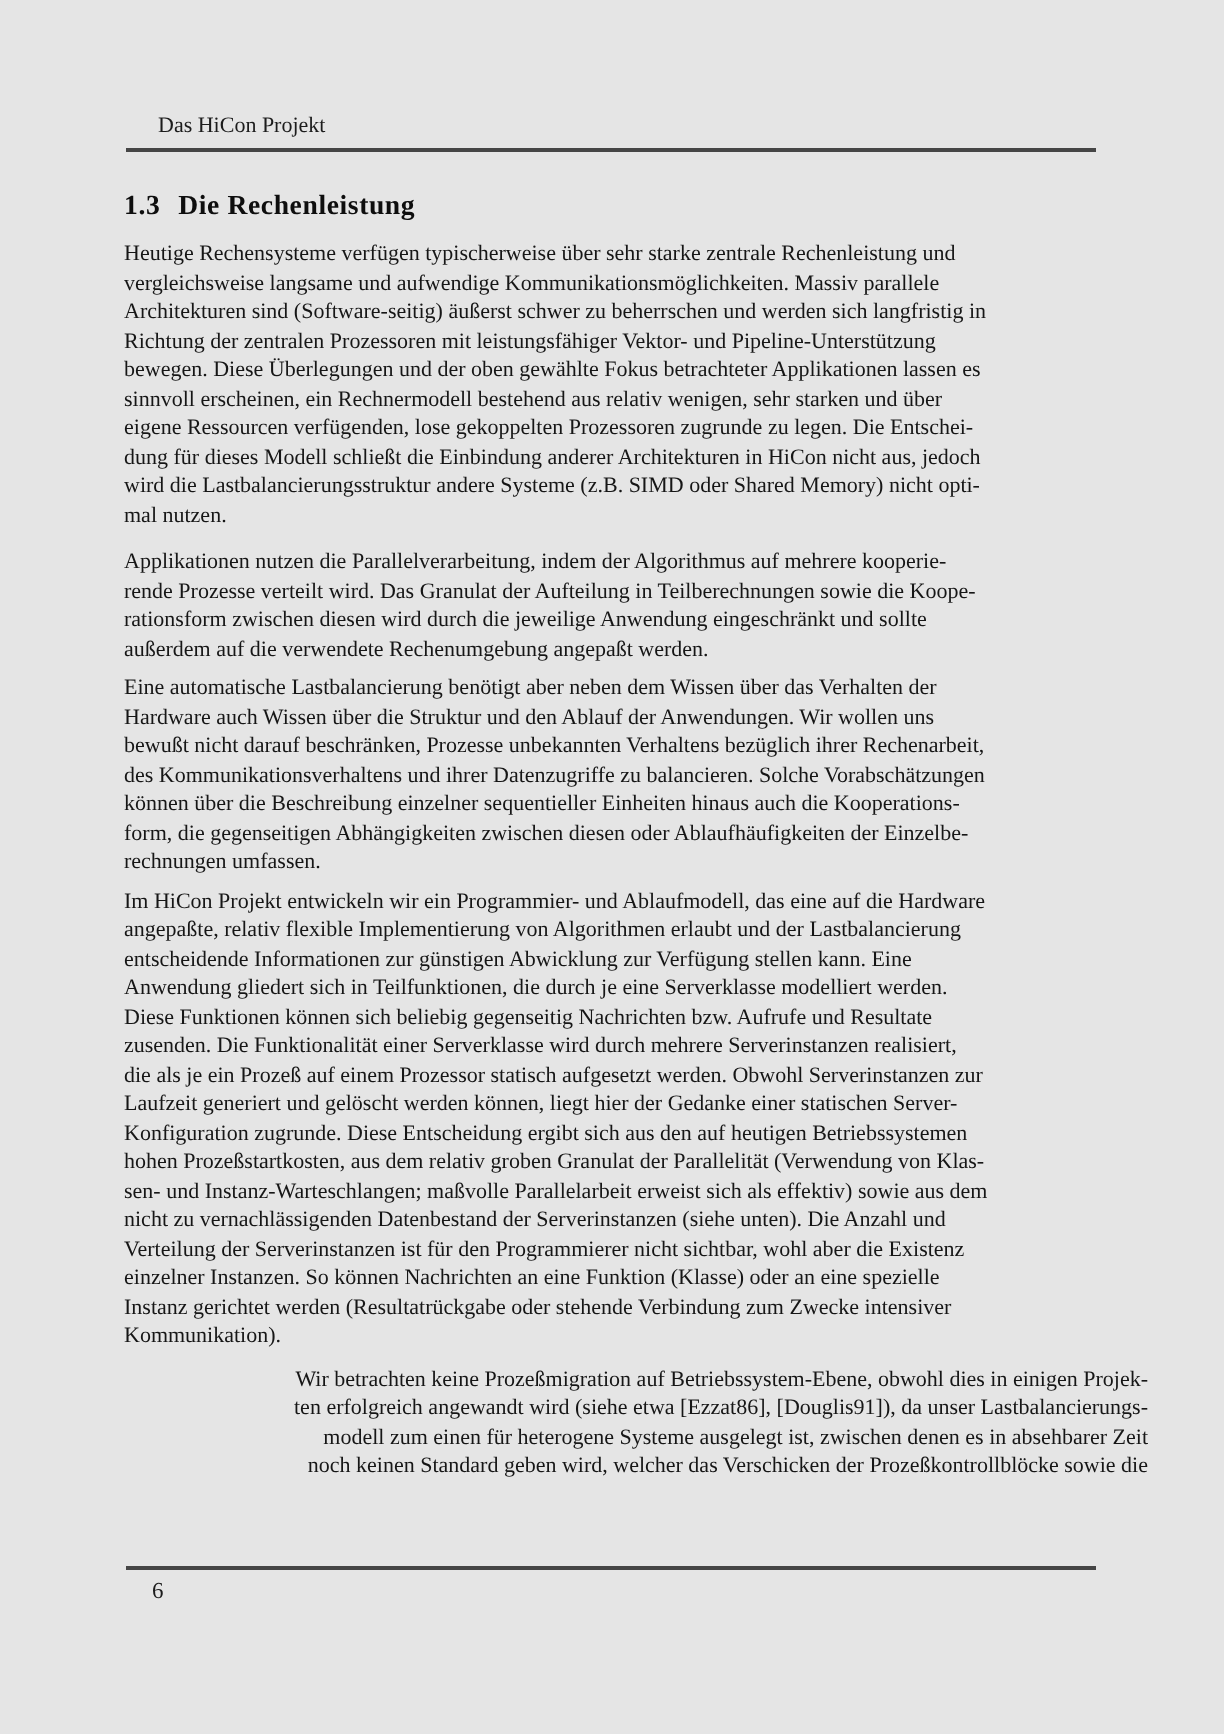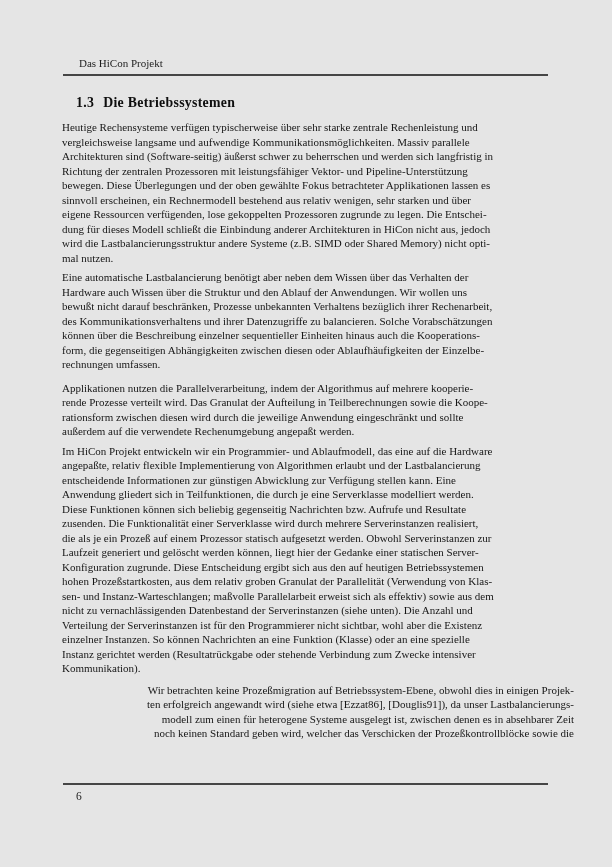--- a/index.html
+++ b/index.html
@@ -43,21 +43,21 @@
     top: 88px;
     width: 512px;
   }
   h2.section-heading {
     font-size: 13.8px;
     font-weight: bold;
     line-height: 17px;
     letter-spacing: 0.3px;
     color: #0e0e0e;
   }
-  h2.section-heading .sec-num { margin-right: 9px; margin-left: 14px; }
+  h2.section-heading .sec-num { margin-right: 9px; }
   .heading-13 { margin-top: 6px; }
   .heading-14 { margin-top: 18px; }
   .para {
     font-size: 11px;
     line-height: 14.5px;
     white-space: pre-line;
     color: #161616;
   }
   .para-1 { margin-top: 9px; }
   .para-2 { margin-top: 9px; }
@@ -70,47 +70,47 @@
 
 <div class="page">
 
   <div class="running-header">Das HiCon Projekt</div>
 
   <div class="rule header-rule"></div>
 
   <div class="body-col">
 
     <h2 class="section-heading heading-13">
-      <span class="sec-num">1.3</span><span class="sec-title">Die Betriebssystemen</span>
+      <span class="sec-num">1.3</span><span class="sec-title">Die Rechenleistung</span>
     </h2>
 
     <p class="para para-1">Heutige Rechensysteme verfügen typischerweise über sehr starke zentrale Rechenleistung und
 vergleichsweise langsame und aufwendige Kommunikationsmöglichkeiten. Massiv parallele
 Architekturen sind (Software-seitig) äußerst schwer zu beherrschen und werden sich langfristig in
 Richtung der zentralen Prozessoren mit leistungsfähiger Vektor- und Pipeline-Unterstützung
 bewegen. Diese Überlegungen und der oben gewählte Fokus betrachteter Applikationen lassen es
 sinnvoll erscheinen, ein Rechnermodell bestehend aus relativ wenigen, sehr starken und über
 eigene Ressourcen verfügenden, lose gekoppelten Prozessoren zugrunde zu legen. Die Entschei-
 dung für dieses Modell schließt die Einbindung anderer Architekturen in HiCon nicht aus, jedoch
 wird die Lastbalancierungsstruktur andere Systeme (z.B. SIMD oder Shared Memory) nicht opti-
 mal nutzen.</p>
 
 
+    <p class="para para-2">Applikationen nutzen die Parallelverarbeitung, indem der Algorithmus auf mehrere kooperie-
+rende Prozesse verteilt wird. Das Granulat der Aufteilung in Teilberechnungen sowie die Koope-
+rationsform zwischen diesen wird durch die jeweilige Anwendung eingeschränkt und sollte
+außerdem auf die verwendete Rechenumgebung angepaßt werden.</p>
+
     <p class="para para-3">Eine automatische Lastbalancierung benötigt aber neben dem Wissen über das Verhalten der
 Hardware auch Wissen über die Struktur und den Ablauf der Anwendungen. Wir wollen uns
 bewußt nicht darauf beschränken, Prozesse unbekannten Verhaltens bezüglich ihrer Rechenarbeit,
 des Kommunikationsverhaltens und ihrer Datenzugriffe zu balancieren. Solche Vorabschätzungen
 können über die Beschreibung einzelner sequentieller Einheiten hinaus auch die Kooperations-
 form, die gegenseitigen Abhängigkeiten zwischen diesen oder Ablaufhäufigkeiten der Einzelbe-
 rechnungen umfassen.</p>
-
-    <p class="para para-2">Applikationen nutzen die Parallelverarbeitung, indem der Algorithmus auf mehrere kooperie-
-rende Prozesse verteilt wird. Das Granulat der Aufteilung in Teilberechnungen sowie die Koope-
-rationsform zwischen diesen wird durch die jeweilige Anwendung eingeschränkt und sollte
-außerdem auf die verwendete Rechenumgebung angepaßt werden.</p>
 
     <p class="para para-4">Im HiCon Projekt entwickeln wir ein Programmier- und Ablaufmodell, das eine auf die Hardware
 angepaßte, relativ flexible Implementierung von Algorithmen erlaubt und der Lastbalancierung
 entscheidende Informationen zur günstigen Abwicklung zur Verfügung stellen kann. Eine
 Anwendung gliedert sich in Teilfunktionen, die durch je eine Serverklasse modelliert werden.
 Diese Funktionen können sich beliebig gegenseitig Nachrichten bzw. Aufrufe und Resultate
 zusenden. Die Funktionalität einer Serverklasse wird durch mehrere Serverinstanzen realisiert,
 die als je ein Prozeß auf einem Prozessor statisch aufgesetzt werden. Obwohl Serverinstanzen zur
 Laufzeit generiert und gelöscht werden können, liegt hier der Gedanke einer statischen Server-
 Konfiguration zugrunde. Diese Entscheidung ergibt sich aus den auf heutigen Betriebssystemen

